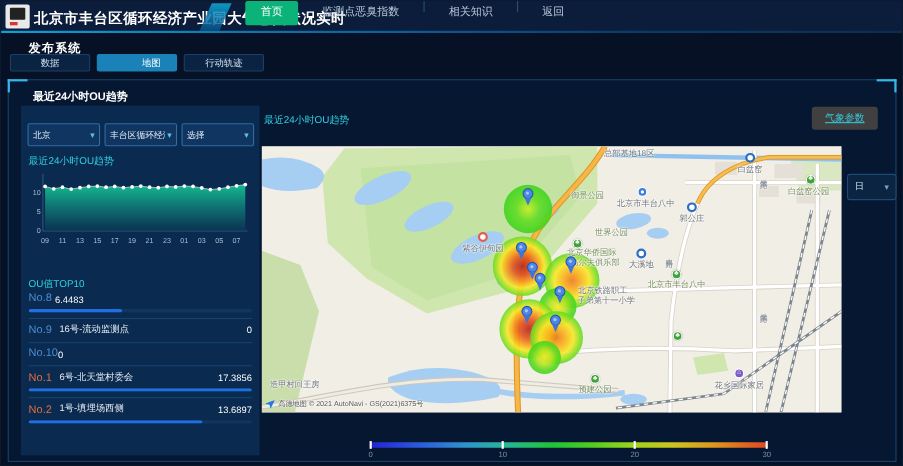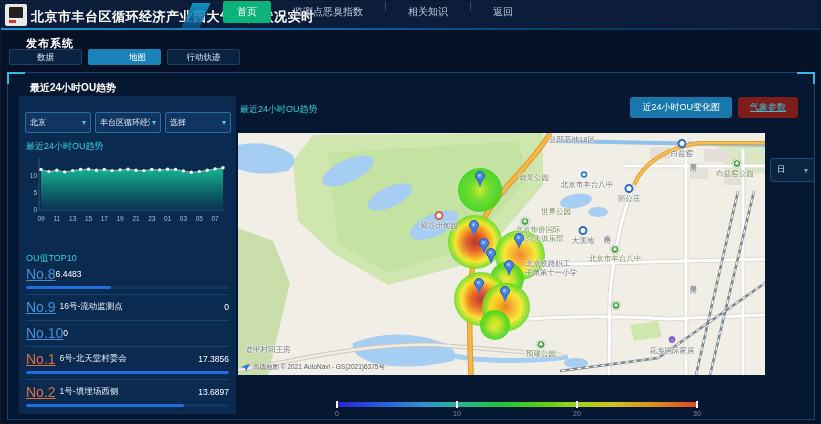--- a/index.html
+++ b/index.html
@@ -45,34 +45,34 @@
     display:flex; align-items:center; padding:0 4px; cursor:pointer; min-width:0; }
   .sel-val { flex:1; color:#e8f2fb; font-size:8px; white-space:nowrap; overflow:hidden; }
   .sel-chev { color:#58c6e0; font-size:8px; margin-left:2px; }
   .chart-title { position:absolute; left:7px; top:44px; color:#2fd0de; font-size:9px; }
   .trend-chart { position:absolute; left:6px; top:56px; }
   .list-title { position:absolute; left:7px; top:156px; color:#2fd0de; font-size:9px; }
   .top-list { position:absolute; left:7px; right:7px; top:166px; }
   .li-item { padding:4px 0 5px 0; border-bottom:1px solid #16436f; }
   .li-item:last-child { border-bottom:none; }
   .li-row { display:flex; align-items:center; }
-  .li-rank { color:#4a8fd4; font-size:14px; min-width:24px;text-decoration:underline; }
+  .li-rank { color:#4a8fd4; font-size:10px; min-width:24px; }
   .li-rank.hl { color:#e0703f; }
   .li-name { flex:1; color:#e6eef5; font-size:8.5px; margin-left:4px; white-space:nowrap; overflow:hidden; }
   .li-val { color:#fff; font-size:8.5px; }
   .li-track { margin-top:4px; height:3px; width:100%; background:#10355f; border-radius:2px; overflow:hidden; }
   .li-fill { height:100%; background:#1f6fe0; border-radius:2px; }
 
   
   .map-area { position:absolute; left:224px; top:22px; right:8px; bottom:5px; }
   .map-sec-title { position:absolute; left:8px; top:8px; color:#2fd0de; font-size:9px; }
   .map-buttons { position:absolute; right:8px; top:2px; display:flex; gap:6px; }
   .mbtn { height:21px; line-height:21px; padding:0 12px; font-size:9px; border-radius:3px; cursor:pointer; white-space:nowrap; }
   .mbtn.primary { background:#1878ae; color:#fff; }
-  .mbtn.ghost { background:#7f1d1d; color:#35c3d6;text-decoration:underline; }
+  .mbtn.ghost { background:#404040; color:#35c3d6;text-decoration:underline; }
 
   .map { position:absolute; left:6px; top:38px; width:527px; height:242px; background:#f1eee6; overflow:hidden; }
   .map-base { position:absolute; left:0; top:0; }
   .heat-layer,.label-layer,.pin-layer { position:absolute; left:0; top:0; width:100%; height:100%;padding-left:18px; }
   .blob { position:absolute; border-radius:50%; opacity:.9; }
   .blob.high { background:radial-gradient(circle,#b5271a 0%,#e3541e 22%,#f99d1c 38%,#f7e926 52%,#7ade25 68%,#3fd41f 80%,rgba(63,212,31,0) 98%); }
   .blob.mid  { background:radial-gradient(circle,#f07820 0%,#f9b61c 25%,#f7e926 45%,#7ade25 65%,#3fd41f 80%,rgba(63,212,31,0) 98%); }
   .blob.low  { background:radial-gradient(circle,#f7e926 0%,#b5e423 30%,#5ad822 55%,#3fd41f 75%,rgba(63,212,31,0) 98%); }
   .blob.green{ background:radial-gradient(circle,#c8ec25 0%,#62dc22 35%,#3fd41f 70%,rgba(63,212,31,0) 98%); }
 
@@ -253,21 +253,20 @@
             <div class="li-track">
               <div class="li-fill" style="width: 78%;"></div>
             </div>
           </div>
         </div>
     </aside>
 
     <div class="map-area">
       <div class="map-sec-title">最近24小时OU趋势</div>
       <div class="map-buttons">
-          <div class="mbtn primary">近24小时OU变化图</div>
           <div class="mbtn ghost">气象参数</div>
         </div>
 
       <div class="map">
         <svg class="map-base" width="527" height="242" viewBox="0 0 527 242">
           <rect x="0" y="0" width="527" height="242" fill="#f1eee6"></rect>
 
           <path d="M55,28 L75,2 L305,0 L305,52 L240,128 L150,152 L95,120 L60,88 Z" fill="#cfe7ae"></path>
           <path d="M90,20 L280,8 L290,45 L230,115 L150,140 L100,110 Z" fill="#bfdf9b" opacity=".7"></path>
           <path d="M0,95 L35,108 L52,150 L30,242 L0,242 Z" fill="#c9deab"></path>

